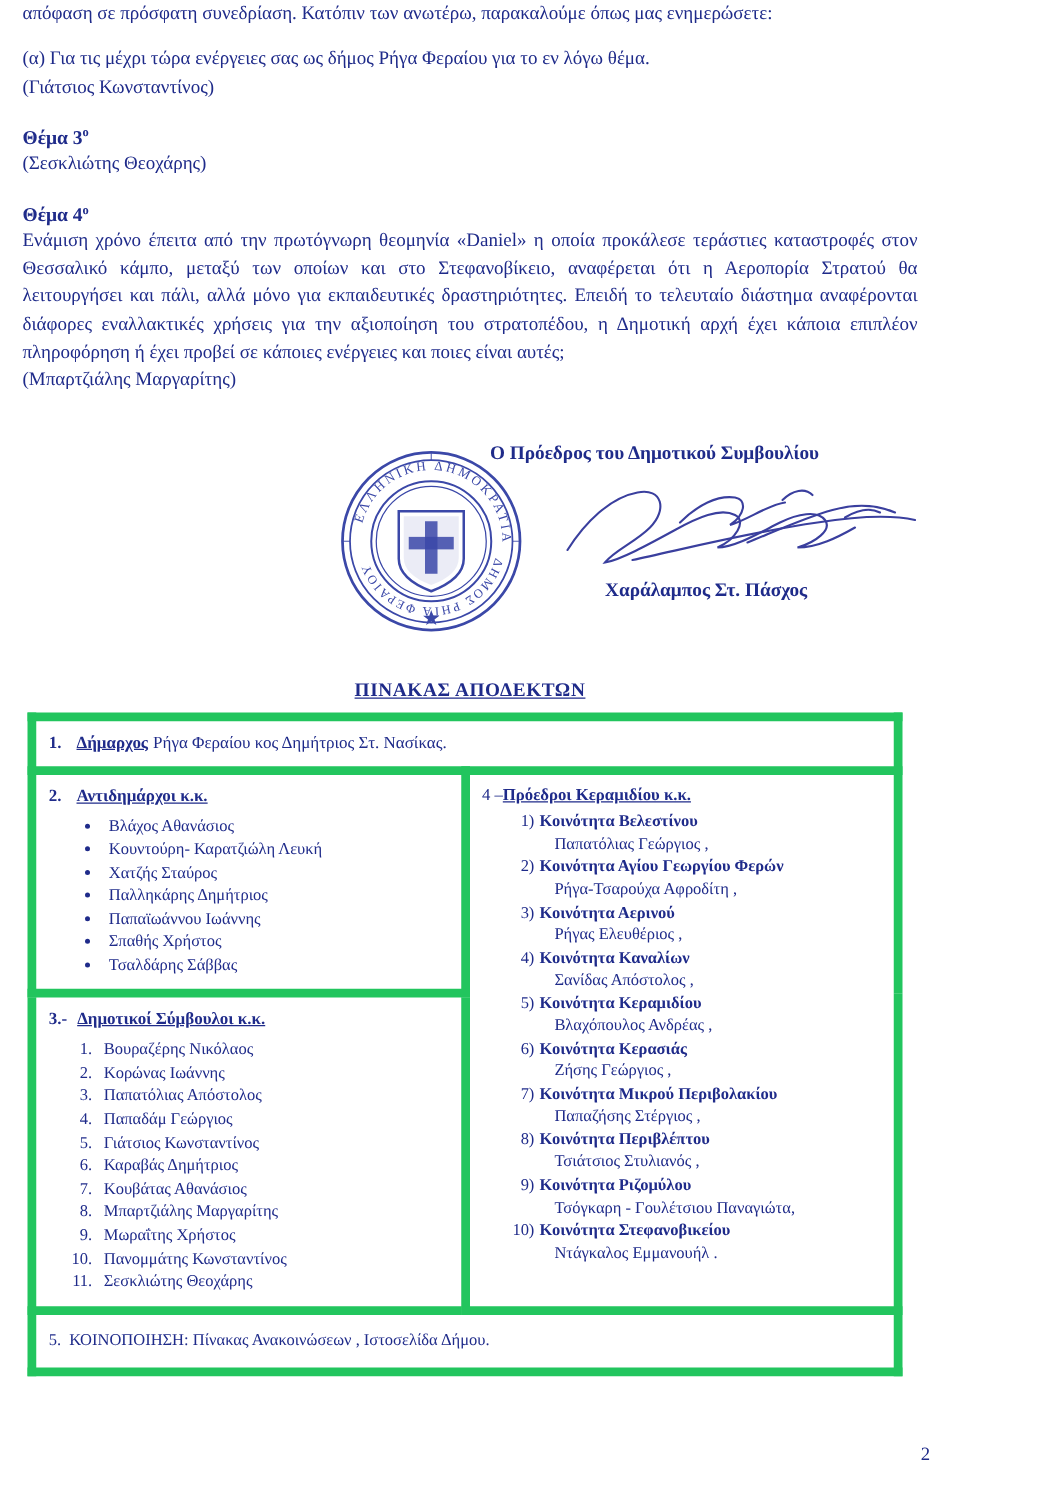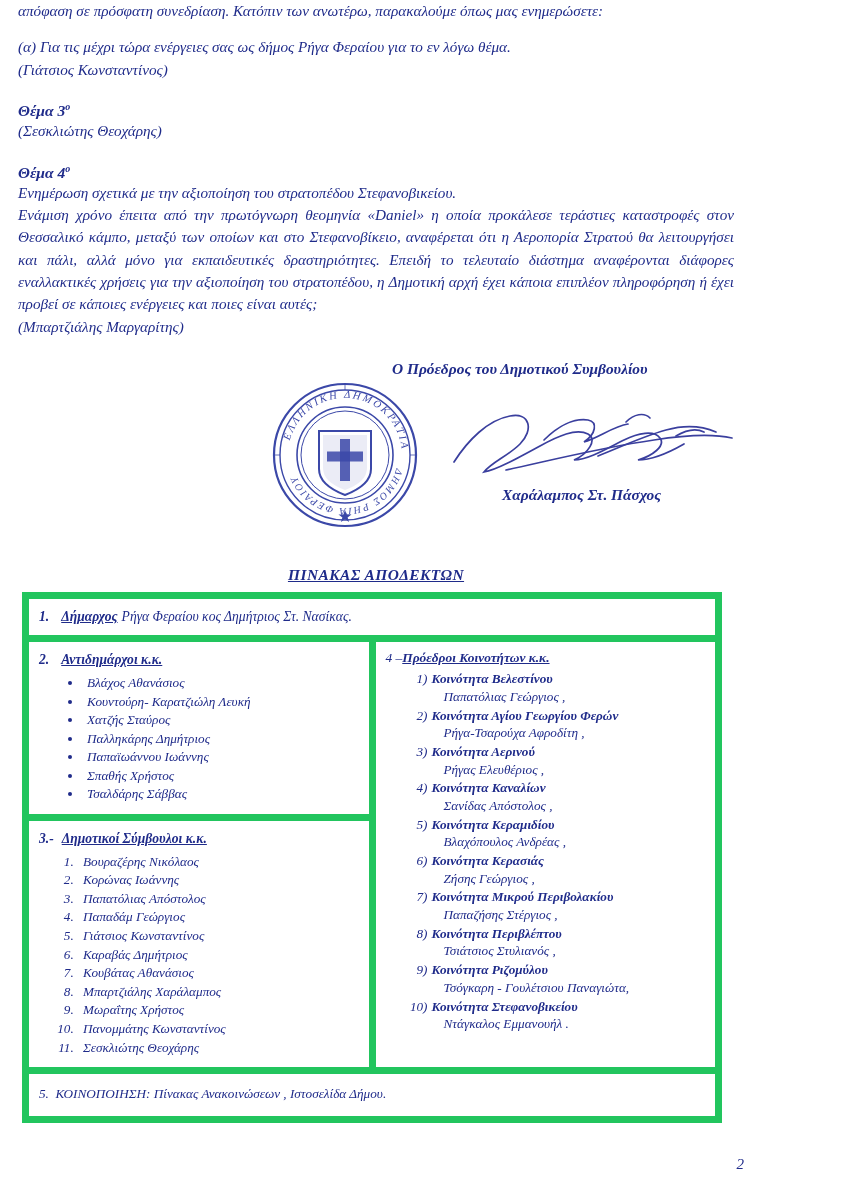--- a/index.html
+++ b/index.html
@@ -13,21 +13,20 @@
     position: relative;
     font-family: "Liberation Serif", serif;
     color: #1f2b8a;
     overflow: hidden;
   }
   .page {
     position: absolute;
     left: 0; top: 0;
     width: 844px;
     height: 1199px;
-    font-style: italic;
   }
   .content {
     position: absolute;
     left: 18px;
     top: 0px;
     width: 716px;
   }
   p.body-par {
     margin: 0 0 0 0;
     font-size: 15.2px;
@@ -50,29 +49,29 @@
 
   
   .sign-block {
     position: relative;
     height: 200px;
     margin-top: 22px;
   }
   .pres-title {
     position: absolute;
     left: 374px;
-    top: 0px;
+    top: 16px;
     font-size: 15.4px;
     font-weight: bold;
     color: #1f2b8a;
     white-space: nowrap;
   }
   .pres-name {
     position: absolute;
-    left: 484px;
+    left: 466px;
     top: 126px;
     font-size: 15.4px;
     font-weight: bold;
     color: #1f2b8a;
     white-space: nowrap;
   }
   .seal {
     position: absolute;
     left: 250px;
     top: 18px;
@@ -204,21 +203,20 @@
     <p class="body-par">(Γιάτσιος Κωνσταντίνος)</p>
 
     <div class="spacer-md"></div>
 
     <p class="heading"><span>Θέμα 3</span><sup>ο</sup></p>
     <p class="body-par">(Σεσκλιώτης Θεοχάρης)</p>
 
     <div class="spacer-md"></div>
 
     <p class="heading"><span>Θέμα 4</span><sup>ο</sup></p>
-    <p class="body-par">Ενημέρωση σχετικά με την αξιοποίηση του στρατοπέδου Στεφανοβικείου.</p>
     <p class="body-par">Ενάμιση χρόνο έπειτα από την πρωτόγνωρη θεομηνία «Daniel» η οποία προκάλεσε τεράστιες καταστροφές στον Θεσσαλικό κάμπο, μεταξύ των οποίων και στο Στεφανοβίκειο, αναφέρεται ότι η Αεροπορία Στρατού θα λειτουργήσει και πάλι, αλλά μόνο για εκπαιδευτικές δραστηριότητες. Επειδή το τελευταίο διάστημα αναφέρονται διάφορες εναλλακτικές χρήσεις για την αξιοποίηση του στρατοπέδου, η Δημοτική αρχή έχει κάποια επιπλέον πληροφόρηση ή έχει προβεί σε κάποιες ενέργειες και ποιες είναι αυτές;</p>
     <p class="body-par">(Μπαρτζιάλης Μαργαρίτης)</p>
 
     <div class="sign-block">
       <div class="pres-title">Ο Πρόεδρος του Δημοτικού Συμβουλίου</div>
 
       <div class="seal">
         <svg width="154" height="154" viewBox="0 0 154 154" xmlns="http://www.w3.org/2000/svg">
           <defs>
             <path id="outerArc" d="M 77,12 A 65,65 0 1 1 76.9,12" fill="none"></path>
@@ -288,21 +286,21 @@
             <li>Κουντούρη- Καρατζιώλη Λευκή</li>
             <li>Χατζής Σταύρος</li>
             <li>Παλληκάρης Δημήτριος</li>
             <li>Παπαϊωάννου Ιωάννης</li>
             <li>Σπαθής Χρήστος</li>
             <li>Τσαλδάρης Σάββας</li>
           </ul>
         </td>
         <td rowspan="2" style="width:330px;">
           <div class="right-head">
-            <span class="rh-num">4 –</span><span class="rh-label">Πρόεδροι Κοινοτήτων κ.κ.</span>
+            <span class="rh-num">4 –</span><span class="rh-label">Πρόεδροι Κεραμιδίου κ.κ.</span>
           </div>
           <ul class="koin-list">
             <li>
               <span class="idx">1)</span>
               <span class="kname">Κοινότητα Βελεστίνου</span>
               <span class="kperson">Παπατόλιας Γεώργιος  ,</span>
             </li>
             <li>
               <span class="idx">2)</span>
               <span class="kname">Κοινότητα Αγίου Γεωργίου Φερών</span>
@@ -356,21 +354,21 @@
           <span class="num-prefix">3.-</span>
           <span>&nbsp;</span><span class="cell-head">Δημοτικοί  Σύμβουλοι  κ.κ.</span>
           <ol class="numlist">
             <li>Βουραζέρης Νικόλαος</li>
             <li>Κορώνας Ιωάννης</li>
             <li>Παπατόλιας Απόστολος</li>
             <li>Παπαδάμ Γεώργιος</li>
             <li>Γιάτσιος Κωνσταντίνος</li>
             <li>Καραβάς Δημήτριος</li>
             <li>Κουβάτας Αθανάσιος</li>
-            <li>Μπαρτζιάλης Χαράλαμπος</li>
+            <li>Μπαρτζιάλης Μαργαρίτης</li>
             <li>Μωραΐτης Χρήστος</li>
             <li>Πανομμάτης Κωνσταντίνος</li>
             <li>Σεσκλιώτης Θεοχάρης</li>
           </ol>
         </td>
       </tr>
       <tr>
         <td colspan="2" class="footer-cell" style="padding-top:12px;padding-bottom:14px;">
           <span>5.</span>
           <span>&nbsp;</span><span>ΚΟΙΝΟΠΟΙΗΣΗ:</span>

